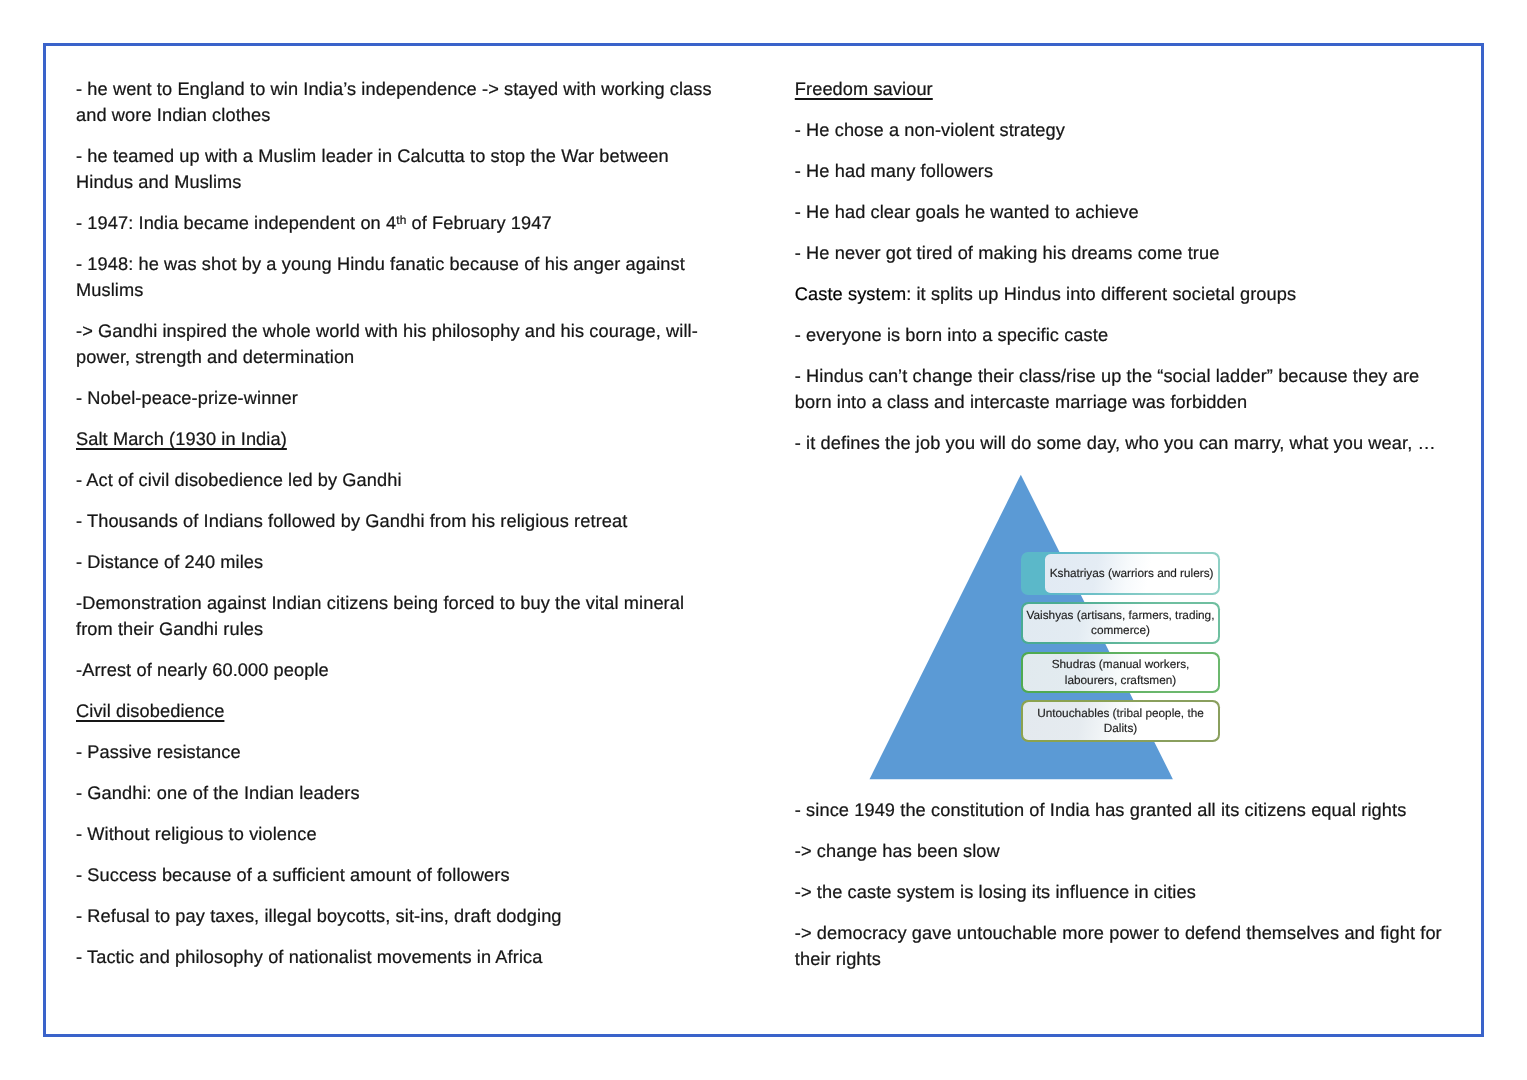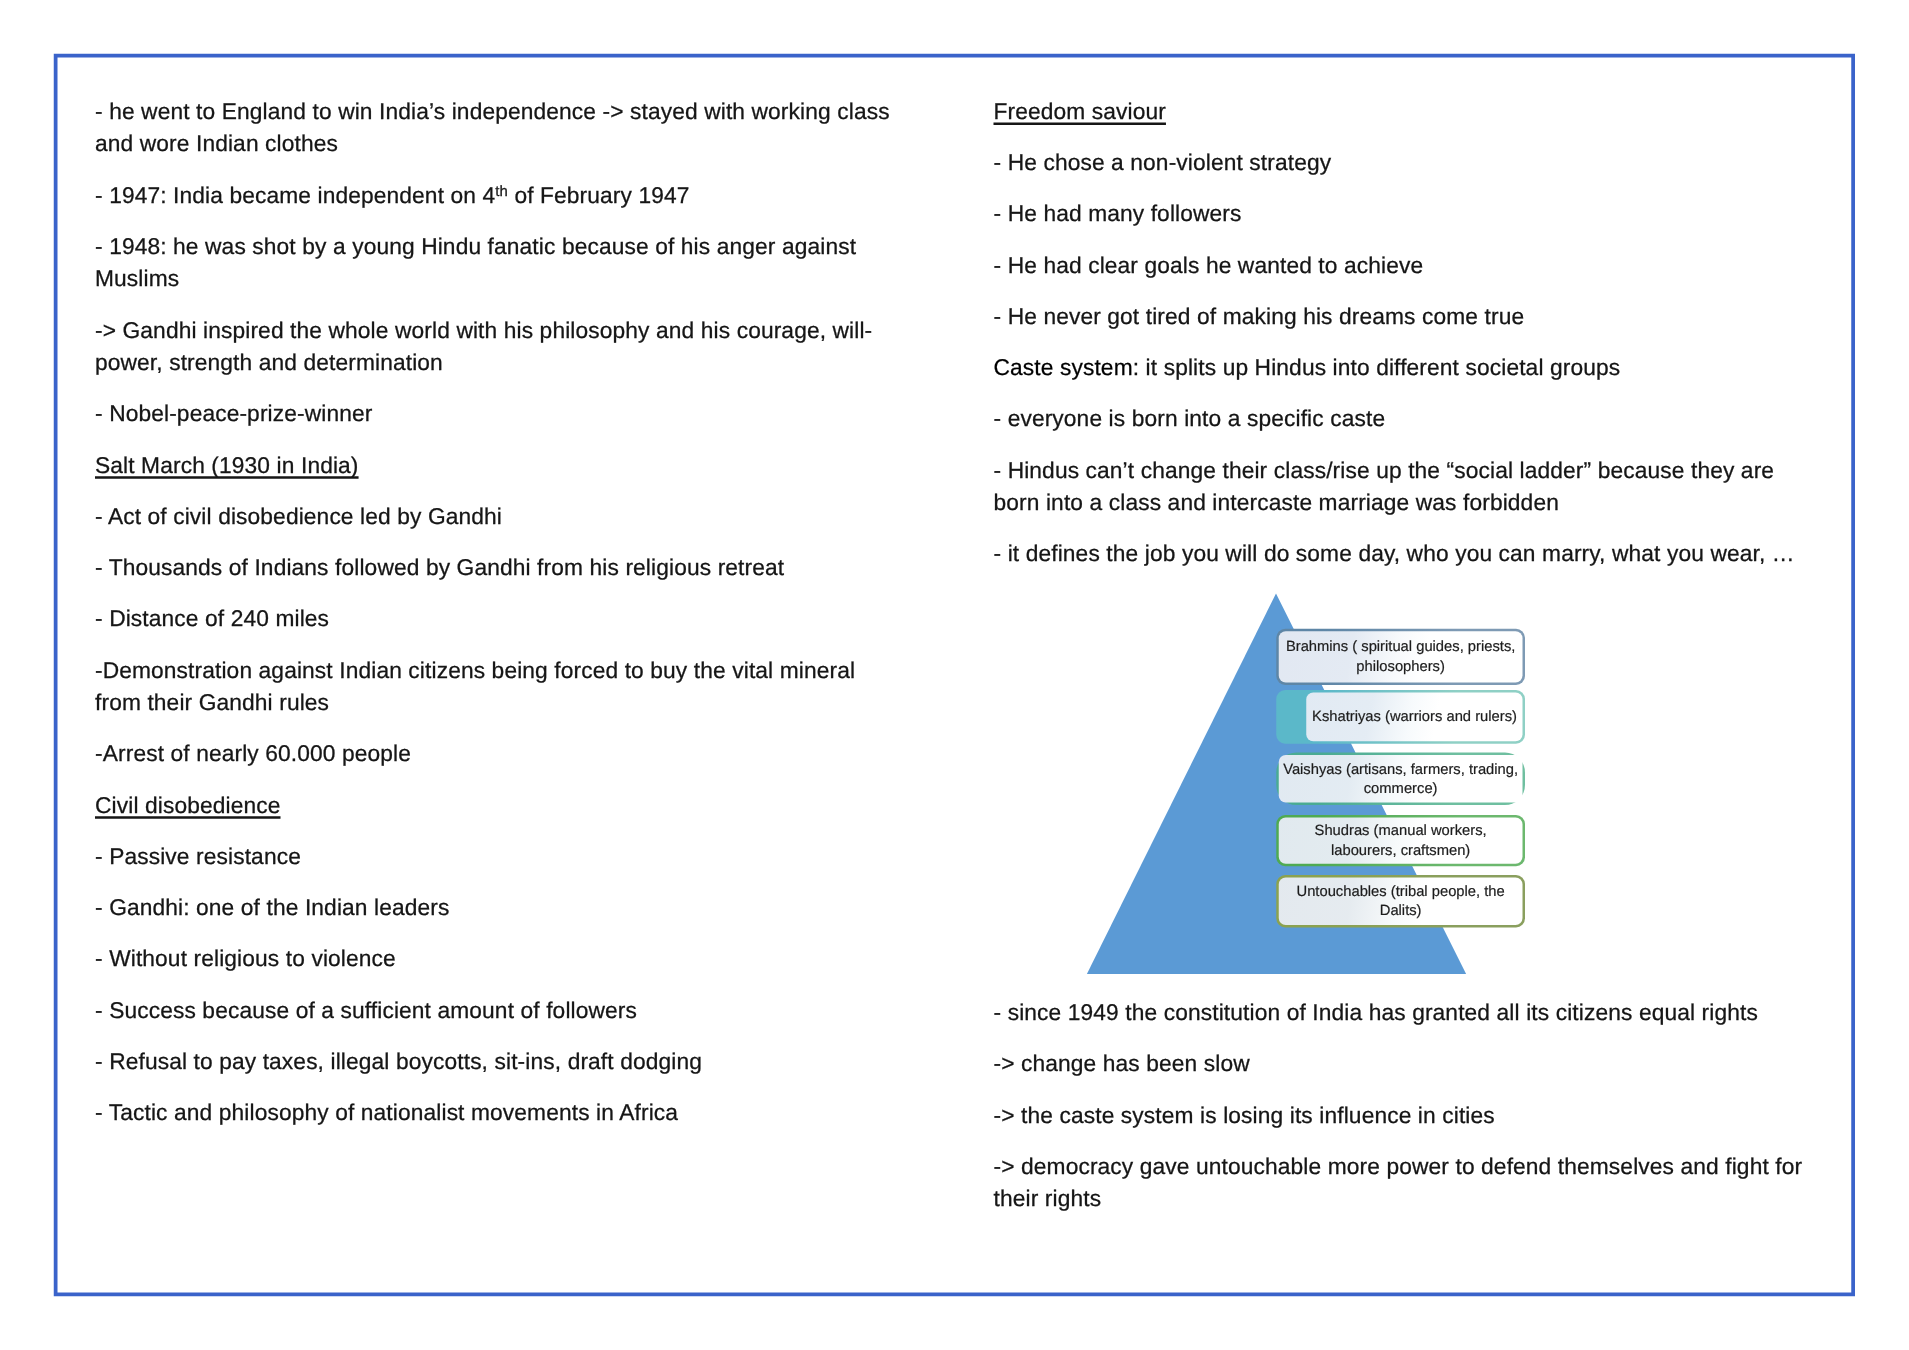--- a/index.html
+++ b/index.html
@@ -23,20 +23,21 @@
         font-size:11.8px;line-height:15.1px;color:#1d1d1d;-webkit-text-stroke:0.16px #1d1d1d;
         background:linear-gradient(100deg,rgba(231,236,245,0.96) 0%,rgba(233,238,246,0.96) 30%,rgba(249,251,253,0.985) 48%,rgba(255,255,255,1) 60%,#ffffff 100%);}
 </style>
 </head>
 <body>
 
 <div id="page" style="border-color: rgb(58, 99, 202);">
 
   <div class="col" id="colL">
     <p class="line">- he went to England to win India’s independence -&gt; stayed with working class and wore Indian clothes</p>
+    <p class="line">- he teamed up with a Muslim leader in Calcutta to stop the War between Hindus and Muslims</p>
     <p class="line">- 1947: India became independent on 4<sup>th</sup> of February 1947</p>
     <p class="line">- 1948: he was shot by a young Hindu fanatic because of his anger against Muslims</p>
     <p class="line">-&gt; Gandhi inspired the whole world with his philosophy and his courage, will-power, strength and determination</p>
     <p class="line">- Nobel-peace-prize-winner</p>
     <p class="line"><u>Salt March (1930 in India)</u></p>
     <p class="line">- Act of civil disobedience led by Gandhi</p>
     <p class="line">- Thousands of Indians followed by Gandhi from his religious retreat</p>
     <p class="line">- Distance of 240 miles</p>
     <p class="line">-Demonstration against Indian citizens being forced to buy the vital mineral from their Gandhi rules</p>
     <p class="line">-Arrest of nearly 60.000 people</p>
@@ -65,27 +66,24 @@
     <p class="line">- since 1949 the constitution of India has granted all its citizens equal rights</p>
     <p class="line">-&gt; change has been slow</p>
     <p class="line">-&gt; the caste system is losing its influence in cities</p>
     <p class="line">-&gt; democracy gave untouchable more power to defend themselves and fight for their rights</p>
   </div>
 
   <div id="pyramid">
     <svg id="pyrsvg" width="370" height="340" viewBox="0 0 370 340" aria-hidden="true">
       <polygon id="tri" points="156.8,4.7 308.9,309.2 5.5,309.2" fill="#5b9ad5"></polygon>
     </svg>
-    <div class="pbox" style="left: 157px; top: 33px; width: 199px; height: 45px; background: linear-gradient(95deg, rgb(94, 134, 166) 0%, rgb(94, 134, 166) 18%, rgb(126, 154, 180) 72%, rgb(126, 154, 180) 100%);">
-        <div class="pinner">Brahmins ( spiritual guides, priests, philosophers)</div>
-      </div>
     <div class="pbox" style="left: 157px; top: 82px; width: 199px; height: 43px; background: linear-gradient(95deg, rgb(91, 184, 201) 0%, rgb(91, 184, 201) 18%, rgb(143, 208, 197) 72%, rgb(143, 208, 197) 100%); padding-left: 24px;">
         <div class="pinner">Kshatriyas (warriors and rulers)</div>
       </div>
-    <div class="pbox" style="left: 157px; top: 132px; width: 199px; height: 42px; background: linear-gradient(95deg, rgb(74, 171, 147) 0%, rgb(74, 171, 147) 18%, rgb(111, 191, 160) 72%, rgb(111, 191, 160) 100%); border-radius: 16px;">
+    <div class="pbox" style="left: 157px; top: 132px; width: 199px; height: 42px; background: linear-gradient(95deg, rgb(74, 171, 147) 0%, rgb(74, 171, 147) 18%, rgb(111, 191, 160) 72%, rgb(111, 191, 160) 100%);">
         <div class="pinner">Vaishyas (artisans, farmers, trading, commerce)</div>
       </div>
     <div class="pbox" style="left: 157px; top: 182px; width: 199px; height: 41px; background: linear-gradient(95deg, rgb(79, 170, 82) 0%, rgb(79, 170, 82) 18%, rgb(108, 184, 110) 72%, rgb(108, 184, 110) 100%);">
         <div class="pinner">Shudras (manual workers, labourers, craftsmen)</div>
       </div>
     <div class="pbox" style="left: 157px; top: 230px; width: 199px; height: 42px; background: linear-gradient(95deg, rgb(139, 162, 79) 0%, rgb(139, 162, 79) 18%, rgb(138, 159, 94) 72%, rgb(138, 159, 94) 100%);">
         <div class="pinner">Untouchables (tribal people, the Dalits)</div>
       </div>
   </div>
 

